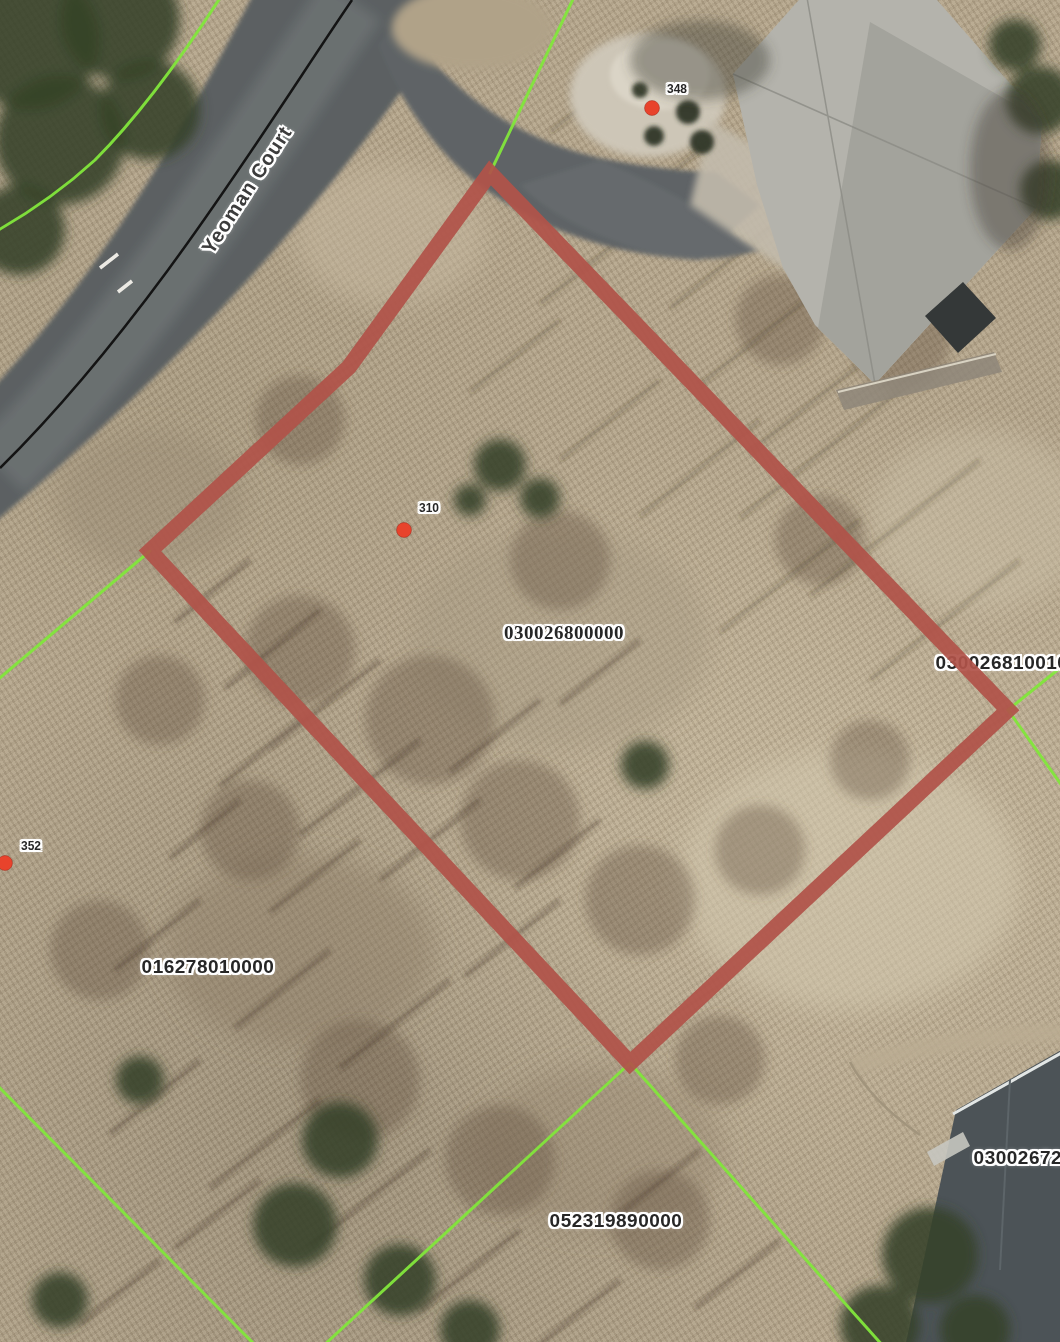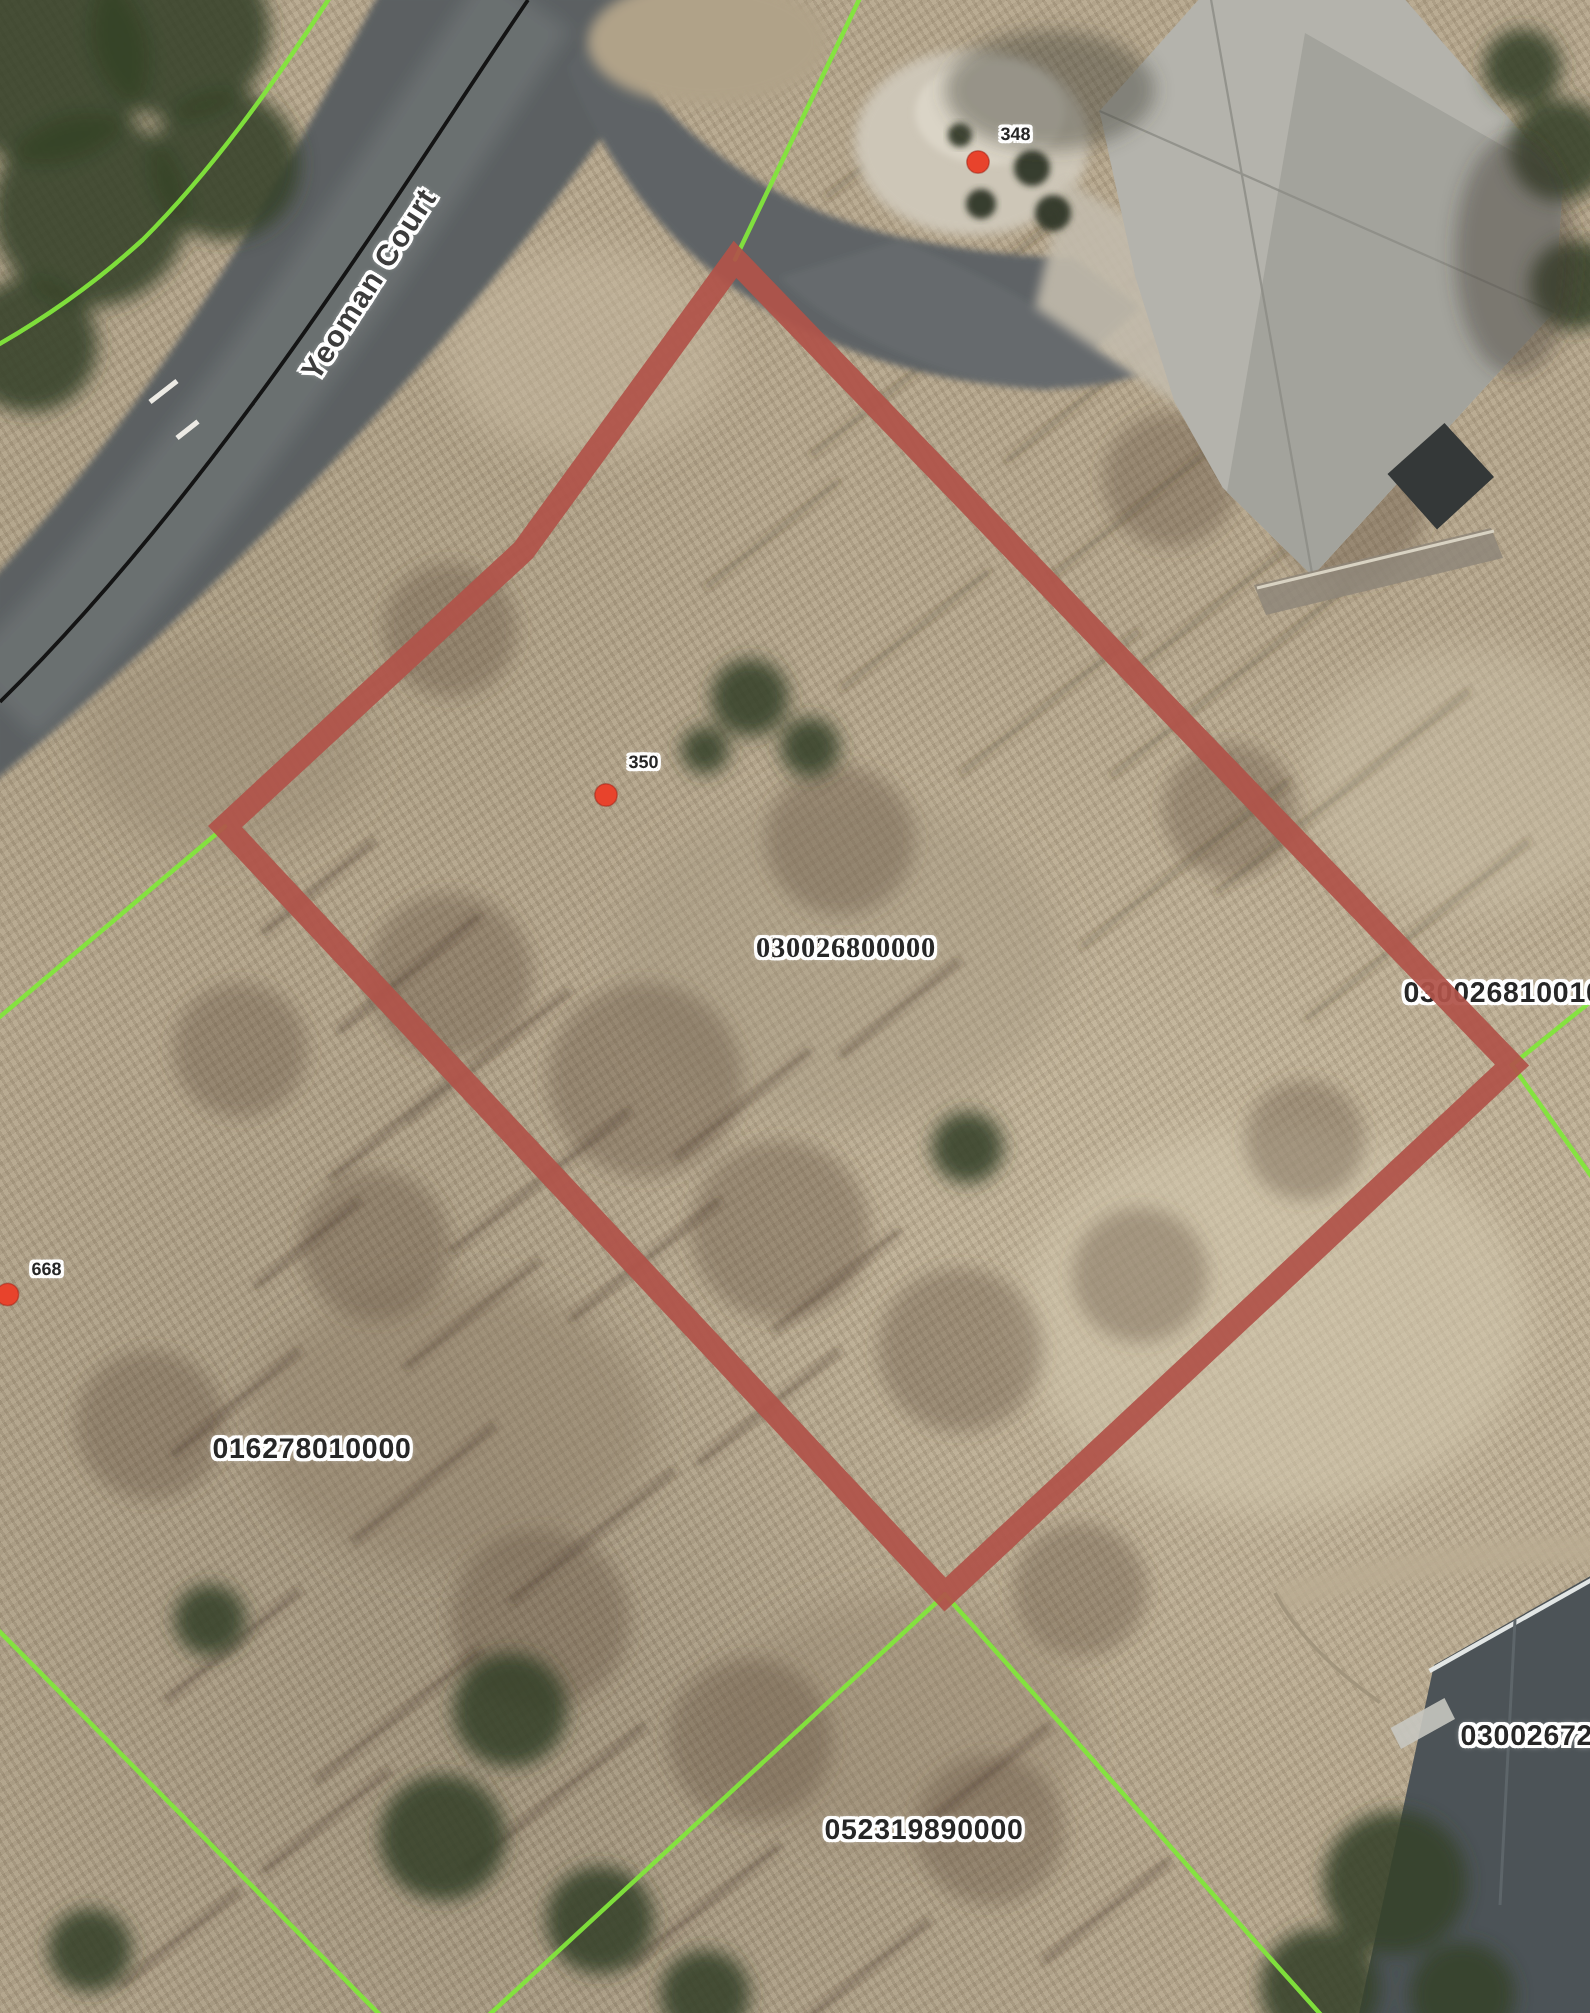--- a/index.html
+++ b/index.html
@@ -185,21 +185,21 @@
     <path d="M490,173 L1008,710 L630,1063 L150,551 L349,367 Z" fill="none" stroke="#b05349" stroke-opacity="0.93" stroke-width="16" stroke-linejoin="miter"></path>
     <circle cx="652" cy="108" r="7.5" fill="#e8432c" stroke="rgba(140,30,20,0.4)" stroke-width="1"></circle>
     <circle cx="404" cy="530" r="7.5" fill="#e8432c" stroke="rgba(140,30,20,0.4)" stroke-width="1"></circle>
     <circle cx="5" cy="863" r="7.5" fill="#e8432c" stroke="rgba(140,30,20,0.4)" stroke-width="1"></circle>
   </svg>
 
   <div class="layer labels-over">
     <div class="map-label street-label" style="left:247px; top:190px;">Yeoman Court</div>
 
     <div class="map-label addr-label" style="left:677px; top:89px;">348</div>
-    <div class="map-label addr-label" style="left:429px; top:508px;">350</div>
-    <div class="map-label addr-label" style="left:31px; top:846px;">668</div>
+    <div class="map-label addr-label" style="left:429px; top:508px;">310</div>
+    <div class="map-label addr-label" style="left:31px; top:846px;">352</div>
 
     <div class="map-label parcel-label" style="left:564px; top:633px;font-family:Liberation Serif, serif;">030026800000</div>
     <div class="map-label parcel-label" style="left:208px; top:967px;">016278010000</div>
     <div class="map-label parcel-label" style="left:616px; top:1221px;">052319890000</div>
     <div class="map-label parcel-label" style="left:1040px; top:1158px;">030026720000</div>
   </div>
 </div>
 
 </body></html>

